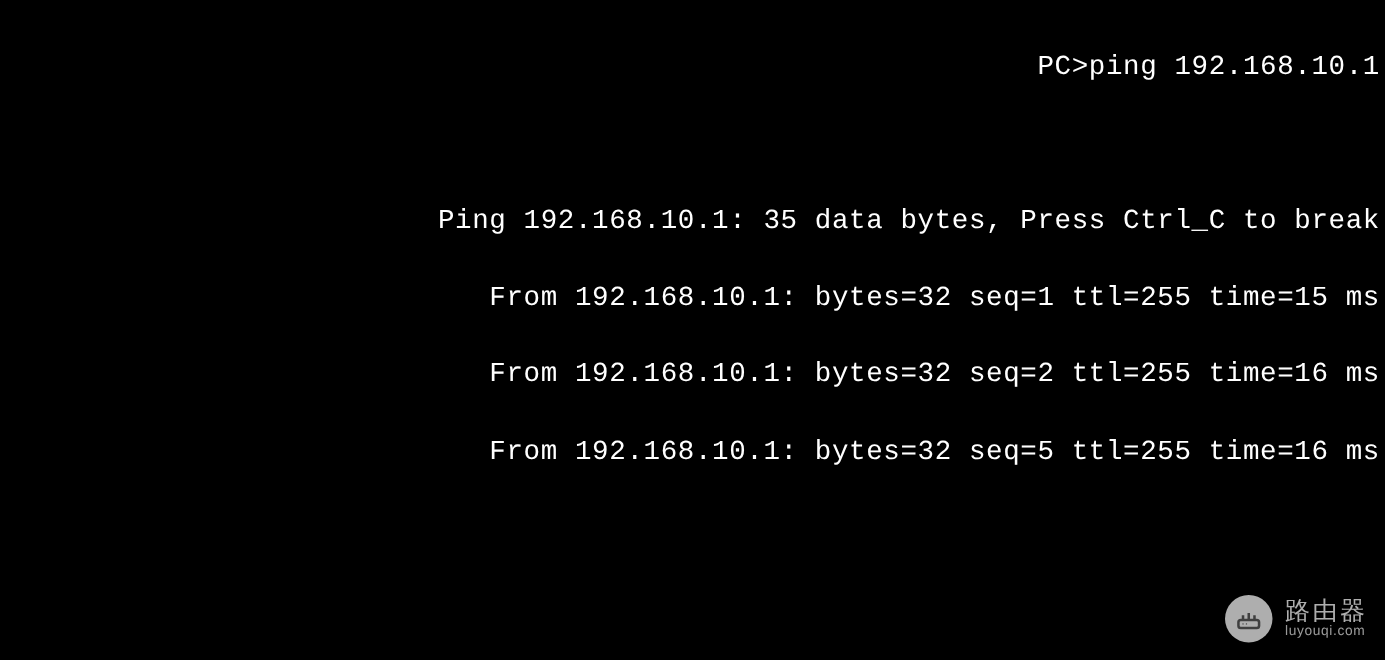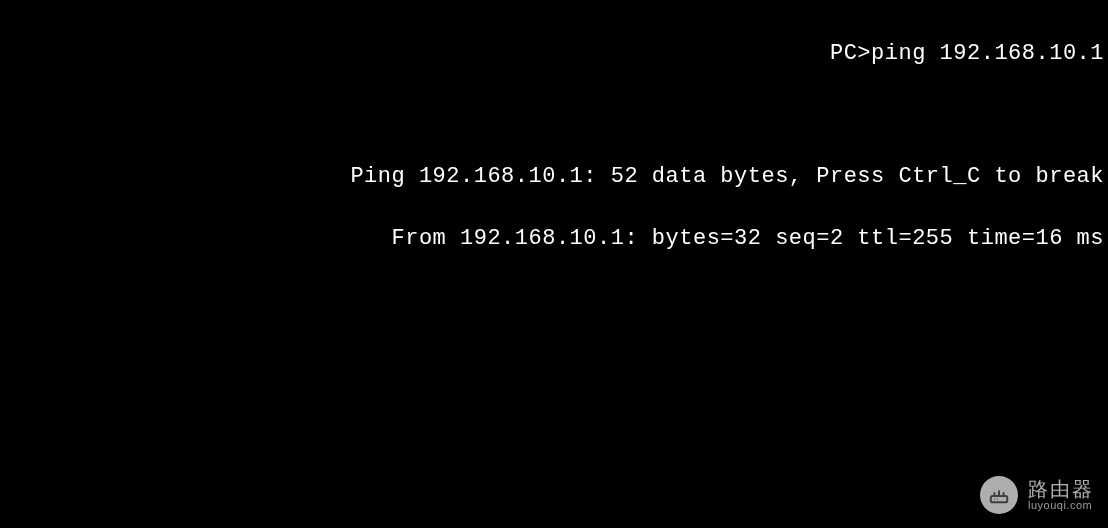--- a/index.html
+++ b/index.html
@@ -69,22 +69,24 @@
       letter-spacing: 0.5px;
       color: #cfcfcf;
     }
   </style>
 </head>
 <body>
 
 <div class="terminal">
 <span class="line"><span>PC&gt;</span><span>ping 192.168.10.1</span></span>
 <span class="line"></span>
-<span class="line">Ping 192.168.10.1: 52 data bytes, Press Ctrl_C to break</span>
+<span class="line">Ping 192.168.10.1: 35 data bytes, Press Ctrl_C to break</span>
+<span class="line">From 192.168.10.1: bytes=32 seq=1 ttl=255 time=15 ms</span>
 <span class="line">From 192.168.10.1: bytes=32 seq=2 ttl=255 time=16 ms</span>
+<span class="line">From 192.168.10.1: bytes=32 seq=5 ttl=255 time=16 ms</span>
 
 
 
 
 
 
 
 
 </div>
 

